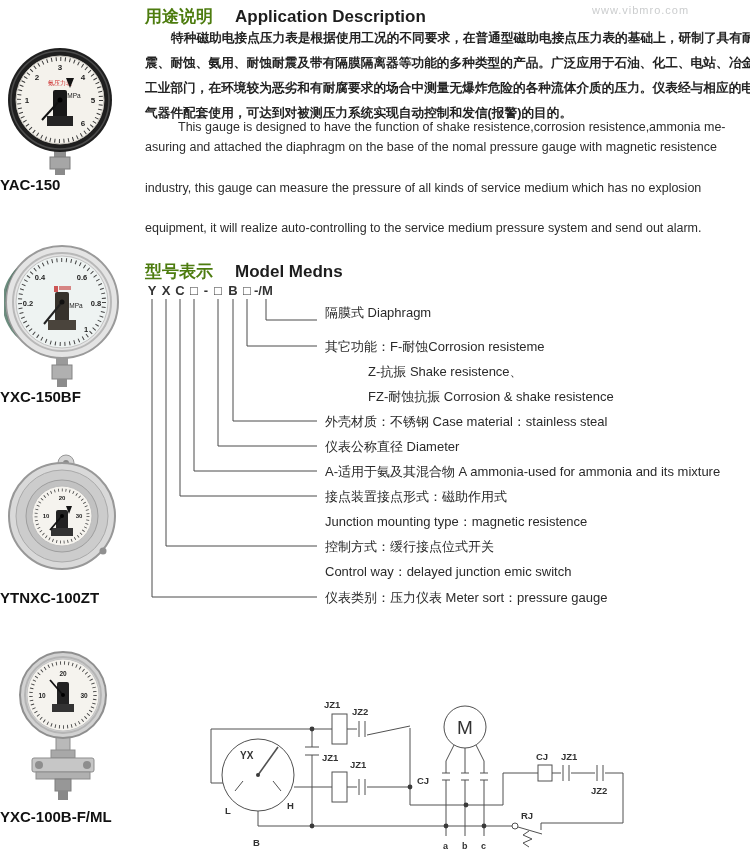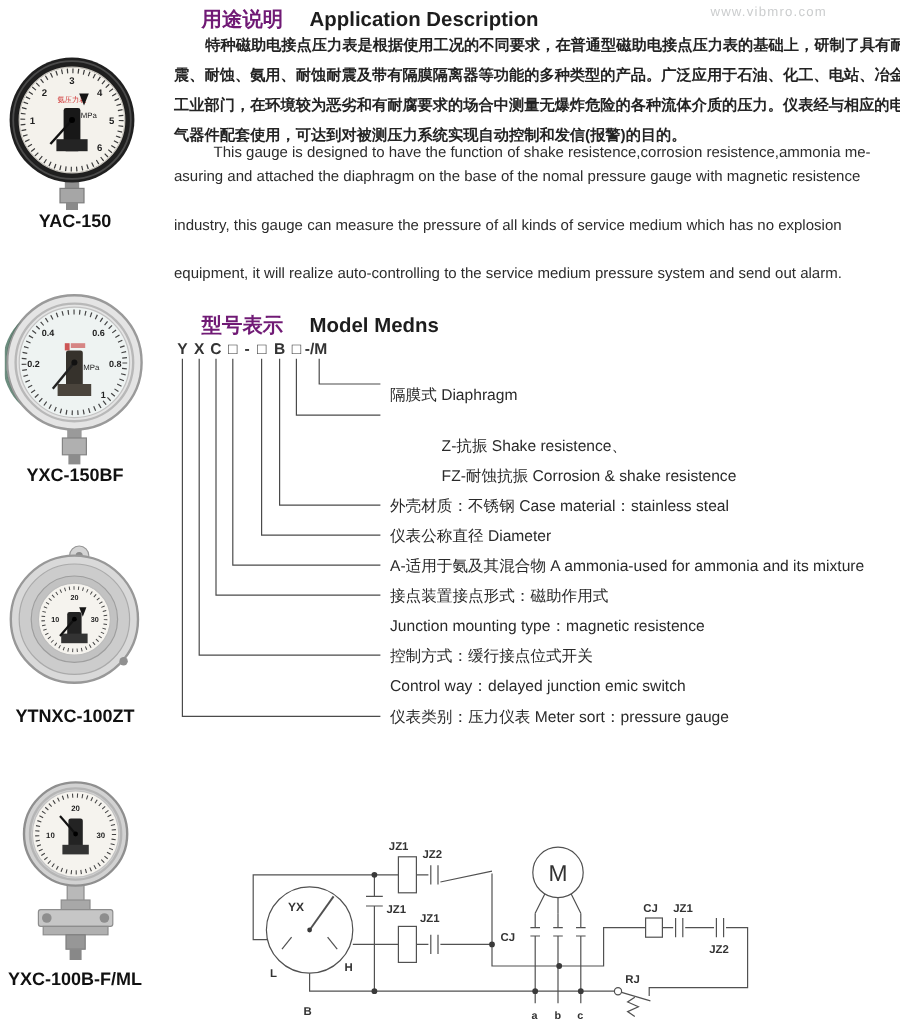--- a/index.html
+++ b/index.html
@@ -1,28 +1,28 @@
 <!DOCTYPE html>
 <html><head>
 <meta charset="utf-8">
 <style>
   html,body{margin:0;padding:0;background:#fff;}
   .page{position:relative;width:750px;height:857px;background:#ffffff;overflow:hidden;
         font-family:"Liberation Sans","DejaVu Sans",sans-serif;color:#262626;}
   .abs{position:absolute;}
   .watermark{left:592px;top:4px;font-size:11px;letter-spacing:1px;color:#cbcdce;}
   .h-row{left:145px;font-size:17px;font-weight:bold;white-space:nowrap;}
-  .h-zh{color:#701a75;margin-left:23px;}
+  .h-zh{color:#4d7c0f;}
   .h-en{color:#1d1d1d;font-weight:600;margin-left:22px;}
   .zh{font-size:12.7px;font-weight:bold;color:#232323;white-space:nowrap;left:145px;width:602px;}
   .en{font-size:12.5px;color:#2c2c2c;white-space:nowrap;left:145px;width:602px;}
   .ind-zh{padding-left:26px;}
   .ind-en{padding-left:33px;}
   .mrow{font-size:13px;color:#2a2a2a;white-space:nowrap;font-weight:500;}
-  .plabel{font-size:15px;font-weight:bold;color:#111;text-align:center;width:125px;}
+  .plabel{font-size:15px;font-weight:bold;color:#111;width:125px;}
   svg text{font-family:"Liberation Sans","DejaVu Sans",sans-serif;}
 </style>
 </head>
 <body>
 
 <div class="page">
 
   <div class="abs watermark">www.vibmro.com</div>
 
   <svg class="abs" style="left:4px;top:40px" width="112" height="136" viewBox="0 0 112 136">
@@ -157,21 +157,22 @@
       <path d="M102,17 V64  H172"></path>
       <path d="M88,17  V139 H172"></path>
       <path d="M73,17  V164 H172"></path>
       <path d="M49,17  V189 H172"></path>
       <path d="M35,17  V214 H172"></path>
       <path d="M21,17  V264 H172"></path>
       <path d="M7,17   V315 H172"></path>
     </g>
   </svg>
 
-  <div class="abs mrow" style="left:325px;top:320px">隔膜式 Diaphragm</div>
+  <div class="abs mrow" style="left:325px;top:304px">隔膜式 Diaphragm</div>
+  <div class="abs mrow" style="left:325px;top:338px">其它功能：F-耐蚀Corrosion resisteme</div>
   <div class="abs mrow" style="left:368px;top:388px">FZ-耐蚀抗振 Corrosion &amp; shake resistence</div>
   <div class="abs mrow" style="left:368px;top:363px">Z-抗振 Shake resistence、</div>
   <div class="abs mrow" style="left:325px;top:413px">外壳材质：不锈钢 Case material：stainless steal</div>
   <div class="abs mrow" style="left:325px;top:438px">仪表公称直径 Diameter</div>
   <div class="abs mrow" style="left:325px;top:463px">A-适用于氨及其混合物 A ammonia-used for ammonia and its mixture</div>
   <div class="abs mrow" style="left:325px;top:488px">接点装置接点形式：磁助作用式</div>
   <div class="abs mrow" style="left:325px;top:538px">控制方式：缓行接点位式开关</div>
   <div class="abs mrow" style="left:325px;top:513px">Junction mounting type：magnetic resistence</div>
   <div class="abs mrow" style="left:325px;top:589px">仪表类别：压力仪表 Meter sort：pressure gauge</div>
   <div class="abs mrow" style="left:325px;top:563px">Control way：delayed junction emic switch</div>

